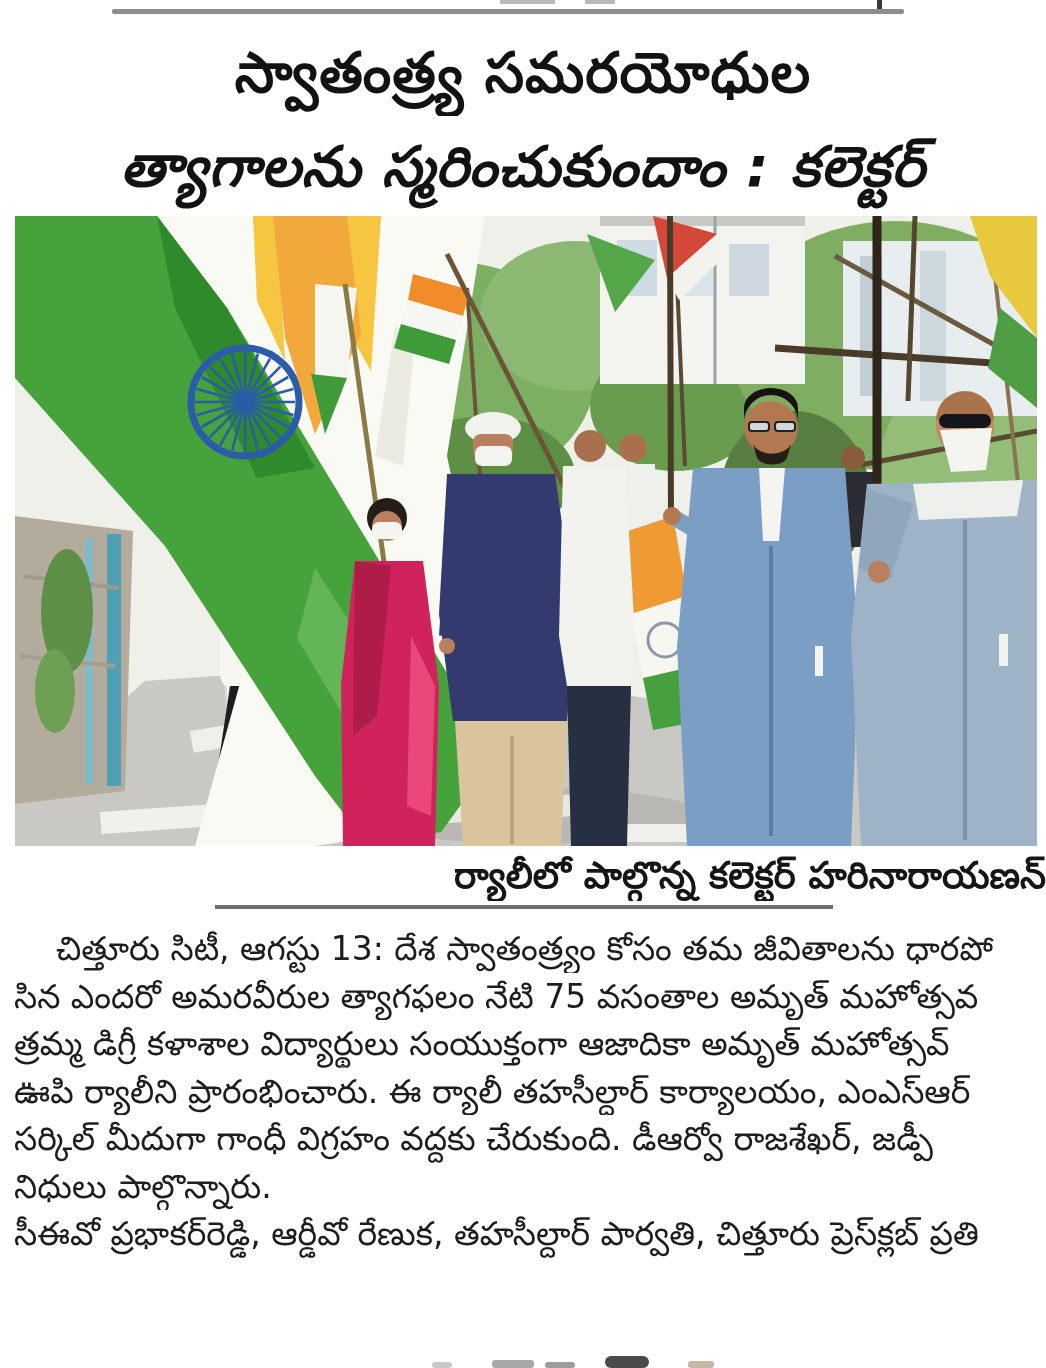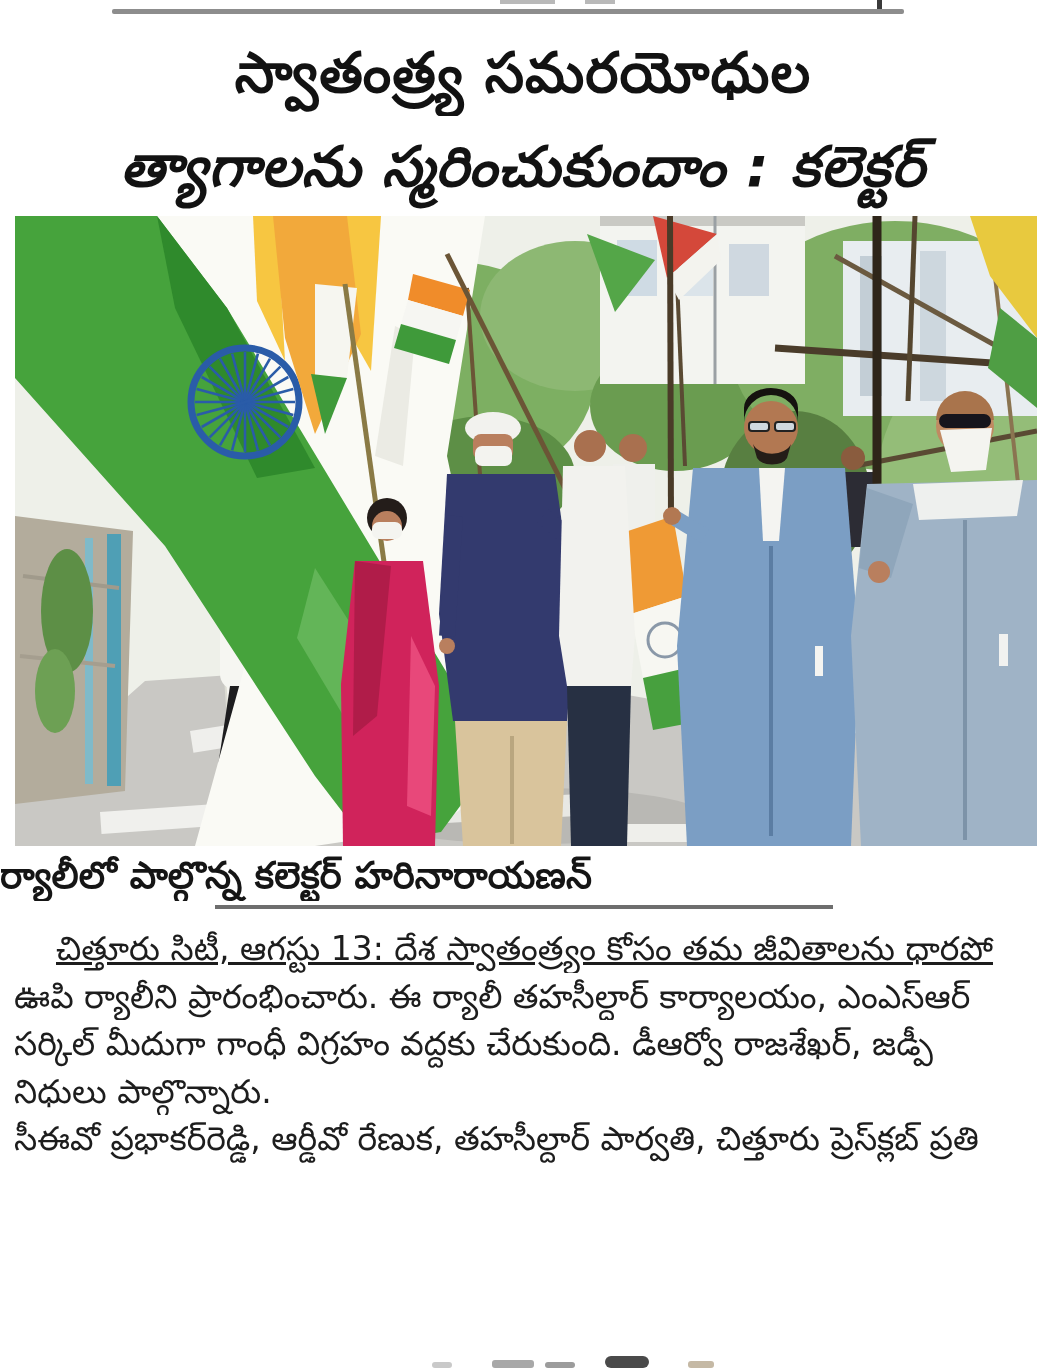--- a/index.html
+++ b/index.html
@@ -28,37 +28,37 @@
     font-size:56px;line-height:86px;height:86px;
     letter-spacing:1px;
   }
   .headline-line.second{margin-top:8px;font-style:italic;}
   .photo-wrap{
     position:absolute;left:15px;top:216px;width:1022px;height:630px;
     overflow:hidden;background:#eef0e9;
   }
   .caption{
     position:absolute;left:0;top:851px;width:100%;
-    text-align:left;font-size:37px;font-weight:bold;color:#151515;
+    text-align:right;font-size:37px;font-weight:bold;color:#151515;
     white-space:nowrap;overflow:hidden;height:50px;line-height:50px;
   }
   .caption-rule{
     position:absolute;left:215px;top:905px;width:618px;height:4px;
     background:#6e6e6e;
   }
   .body-text{
     position:absolute;left:14px;top:925px;width:1019px;height:436px;
     color:#1d1d1d;overflow:hidden;
   }
   .body-line{
     font-size:33px;line-height:47.5px;height:47.5px;
     white-space:nowrap;overflow:hidden;
     text-align:justify;
   }
-  .body-line.indent{text-indent:42px;text-decoration:underline;}
+  .body-line.indent{text-indent:42px;}
   .bottom-frag{position:absolute;border-radius:3px;}
 </style>
 </head>
 <body>
 
 <div class="page">
 
   <div class="top-rule"></div>
   <div class="top-tick"></div>
   <div class="top-frag" style="left:500px;width:55px;"></div>
@@ -265,20 +265,22 @@
         <rect x="984" y="418" width="9" height="32" fill="#f1f2f0"></rect>
       </g>
     </svg>
   </div>
 
   <div class="caption">ర్యాలీలో పాల్గొన్న కలెక్టర్ హరినారాయణన్</div>
   <div class="caption-rule"></div>
 
   <div class="body-text">
     <div class="body-line indent">చిత్తూరు సిటీ, ఆగస్టు 13: దేశ స్వాతంత్ర్యం కోసం తమ జీవితాలను ధారపో</div>
+    <div class="body-line">సిన ఎందరో అమరవీరుల త్యాగఫలం నేటి 75 వసంతాల అమృత్ మహోత్సవ</div>
+    <div class="body-line">త్రమ్మ డిగ్రీ కళాశాల విద్యార్థులు సంయుక్తంగా ఆజాదికా అమృత్ మహోత్సవ్</div>
     <div class="body-line">ఊపి ర్యాలీని ప్రారంభించారు. ఈ ర్యాలీ తహసీల్దార్ కార్యాలయం, ఎంఎస్ఆర్</div>
     <div class="body-line">సర్కిల్ మీదుగా గాంధీ విగ్రహం వద్దకు చేరుకుంది. డీఆర్వో రాజశేఖర్, జడ్పీ</div>
     <div class="body-line">నిధులు పాల్గొన్నారు.</div>
     <div class="body-line">సీఈవో ప్రభాకర్‌రెడ్డి, ఆర్డీవో రేణుక, తహసీల్దార్ పార్వతి, చిత్తూరు ప్రెస్‌క్లబ్ ప్రతి</div>
   </div>
 
   <div class="bottom-frag" style="left:432px;top:1362px;width:20px;height:6px;background:#c9c9c9;"></div>
   <div class="bottom-frag" style="left:492px;top:1360px;width:42px;height:8px;background:#a8a8a8;"></div>
   <div class="bottom-frag" style="left:545px;top:1362px;width:30px;height:6px;background:#9c9c9c;"></div>
   <div class="bottom-frag" style="left:605px;top:1356px;width:44px;height:12px;background:#4a4a4a;border-radius:8px;"></div>

